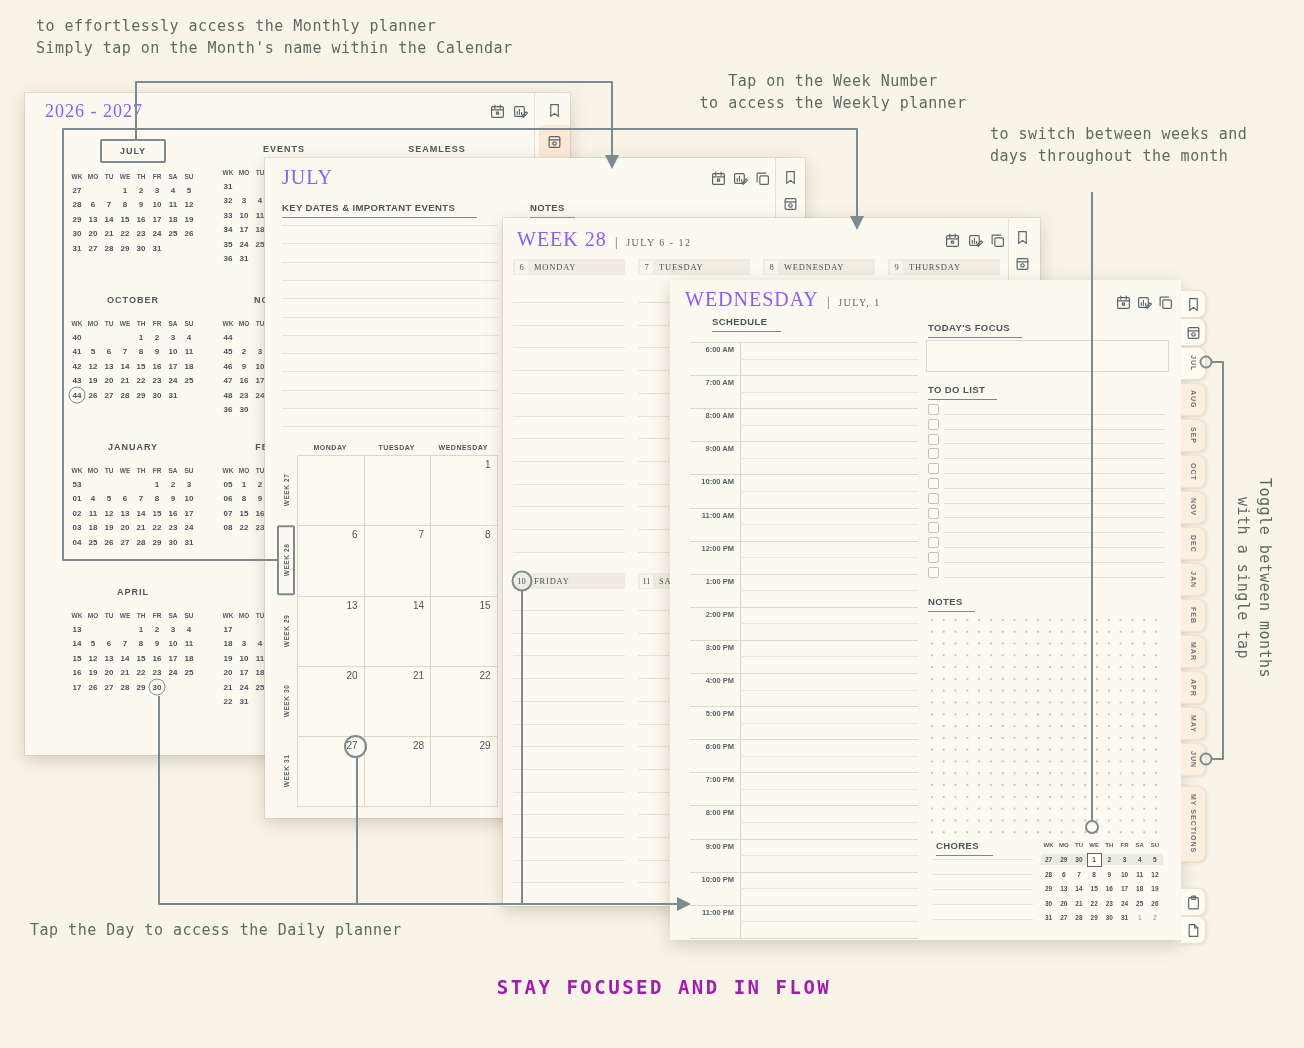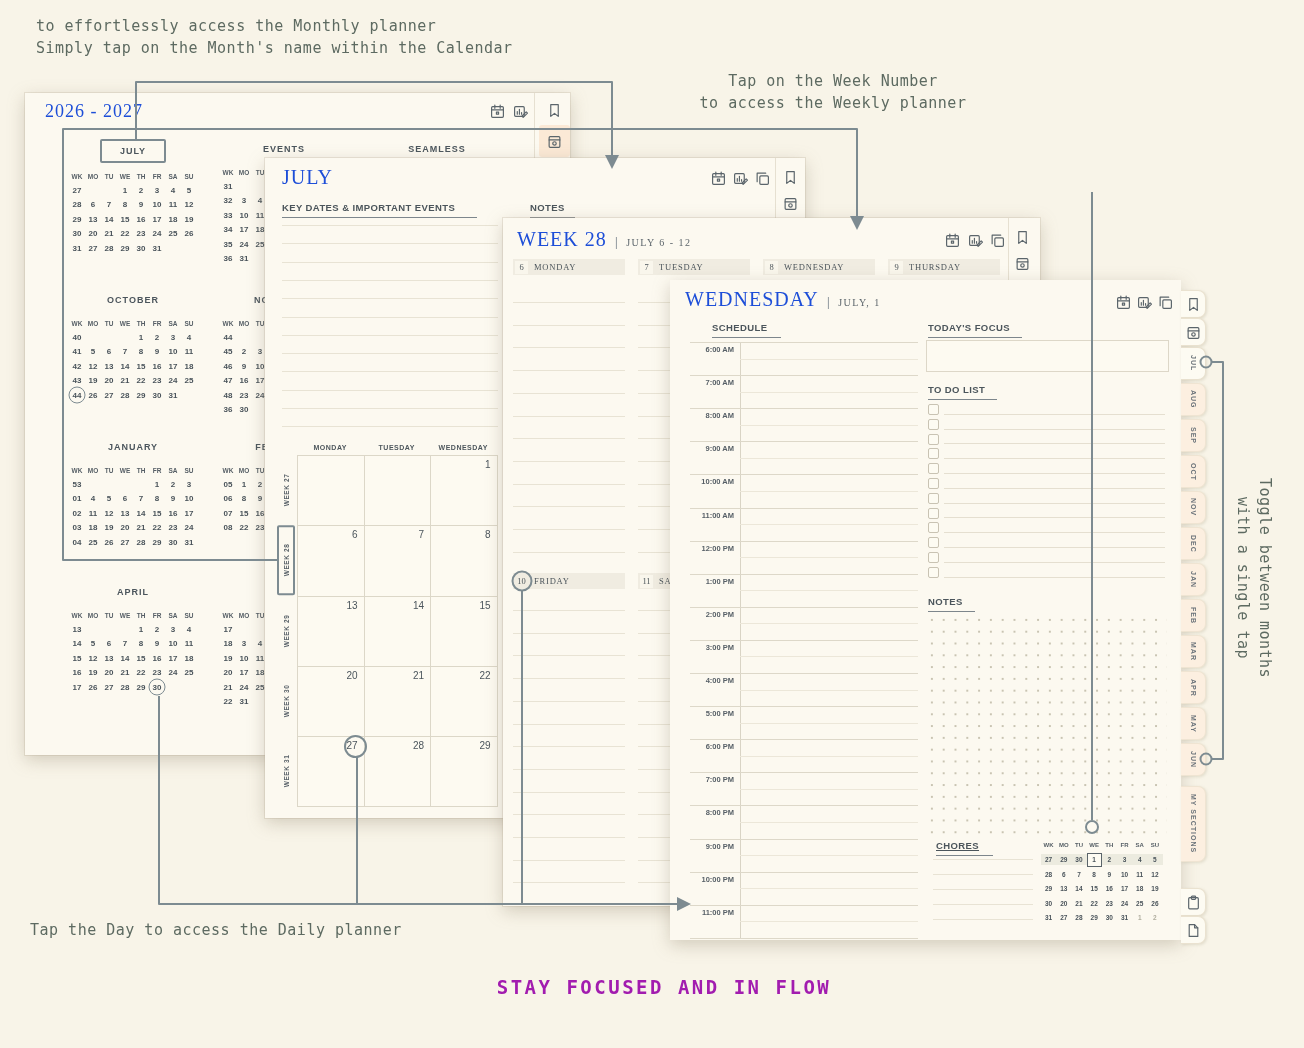--- a/index.html
+++ b/index.html
@@ -1,19 +1,19 @@
 <!DOCTYPE html>
 <html><head>
 <meta charset="utf-8">
 <style>
   html,body{margin:0;padding:0;}
   body{width:1304px;height:1048px;position:relative;background:#f8f4e8;overflow:hidden;
        font-family:"Liberation Sans",sans-serif;}
   .page{position:absolute;background:#fcf9f0;box-shadow:0 5px 16px rgba(150,140,115,.38),0 0 0 1px rgba(190,180,158,.28);}
-  .serif{font-family:"Liberation Serif",serif;color:#1d4ed8;}
+  .serif{font-family:"Liberation Serif",serif;color:#8b5cf6;}
   .ptitle{font-size:20px;letter-spacing:1px;}
   .psub{font-size:10px;letter-spacing:1.5px;color:#5c656b;}
   .tdiv{color:#9aa1a5;font-size:13px;margin:0 8px;font-weight:400;}
   .ic{display:inline-block;width:15px;height:15px;}
   .ic svg{width:100%;height:100%;fill:none;stroke:#5b656b;stroke-width:1.1;stroke-linejoin:round;stroke-linecap:round;}
   .abs{position:absolute;}
   .vsep{position:absolute;top:0;width:1px;background:#e6e0d1;}
   .slabel{position:absolute;font-size:9.5px;font-weight:700;letter-spacing:.4px;color:#4b555b;
           border-bottom:1.5px solid #7d868c;padding-bottom:4px;}
   
@@ -612,21 +612,21 @@
         <rect x="6" y="7.5" width="2" height="2"></rect>
       </svg></span>
   <span class="ic abs" style="left:467px;top:15px;"><svg viewBox="0 0 14 14">
         <rect x="1.5" y="2.5" width="9" height="9" rx="1"></rect>
         <path d="M4 9.5V7M6 9.5V5M8 9.5V8M9.5 12.5l4-4-1.2-1.2-4 4z"></path>
       </svg></span>
   <span class="ic abs" style="left:488px;top:15px;"><svg viewBox="0 0 14 14">
         <rect x="4.5" y="4.5" width="8" height="8" rx="1"></rect>
         <path d="M2 10V2h8"></path>
       </svg></span>
-  <div class="slabel" style="left:42px;top:42px;padding-right:14px;">SCHEDULE</div>
+  <div class="slabel" style="left:42px;top:36px;padding-right:14px;">SCHEDULE</div>
   <div id="schedule" style="left:12px;top:62px;width:236px;height:600px;">
     <div class="sc-vsep"></div>
   <div class="sc-hline" style="top:0.0px"></div>
   <div class="sc-time" style="top:3.0px">6:00 AM</div>
   <div class="sc-half" style="top:16.5px"></div>
       <div class="sc-hline" style="top:33.1px"></div>
   <div class="sc-time" style="top:36.1px">7:00 AM</div>
   <div class="sc-half" style="top:49.6px"></div>
       <div class="sc-hline" style="top:66.2px"></div>
   <div class="sc-time" style="top:69.2px">8:00 AM</div>
@@ -726,21 +726,21 @@
   <span class="cb"></span>
         <div class="tline"></div>
       </div>
       <div class="todo-row">
   <span class="cb"></span>
         <div class="tline"></div>
       </div>
     </div>
   <div class="slabel" style="left:258px;top:316px;padding-right:12px;">NOTES</div>
   <div class="dots" style="left:256px;top:334px;width:241px;height:226px;"></div>
-  <div class="slabel" style="left:266px;top:560px;padding-right:14px;text-decoration:underline;">CHORES</div>
+  <div class="slabel" style="left:266px;top:560px;padding-right:14px;">CHORES</div>
   <div class="abs" style="left:263px;top:577px;width:100px;height:80px;">
       <div class="rline" style="top:2px"></div>
       <div class="rline" style="top:17px"></div>
       <div class="rline" style="top:32px"></div>
       <div class="rline" style="top:47px"></div>
       <div class="rline" style="top:62px"></div>
     </div>
   <div class="abs mini" id="minical" style="left:371px;top:558px;width:122px;">
       <div class="m-grid" style="grid-template-columns:repeat(8,15.2px);grid-auto-rows:14.5px">
         <span class="m-h">WK</span>
@@ -880,20 +880,22 @@
 
 <div class="anno" style="left:36px;top:15px;">
   <div>to effortlessly access the Monthly planner</div>
   <div>Simply tap on the Month's name within the Calendar</div>
 </div>
 <div class="anno" style="left:650px;top:70px;width:366px;text-align:center;">
   <div>Tap on the Week Number</div>
   <div>to access the Weekly planner</div>
 </div>
 <div class="anno" style="left:990px;top:123px;">
+  <div>to switch between weeks and</div>
+  <div>days throughout the month</div>
 </div>
 <div class="anno vtext" style="left:1232px;top:450px;height:256px;">
   <div>Toggle between months</div>
   <div>with a single tap</div>
 </div>
 <div class="anno" style="left:30px;top:919px;">
   <div>Tap the Day to access the Daily planner</div>
 </div>
 <div class="headline" style="top:974px;">
   <div>STAY FOCUSED AND IN FLOW</div>

